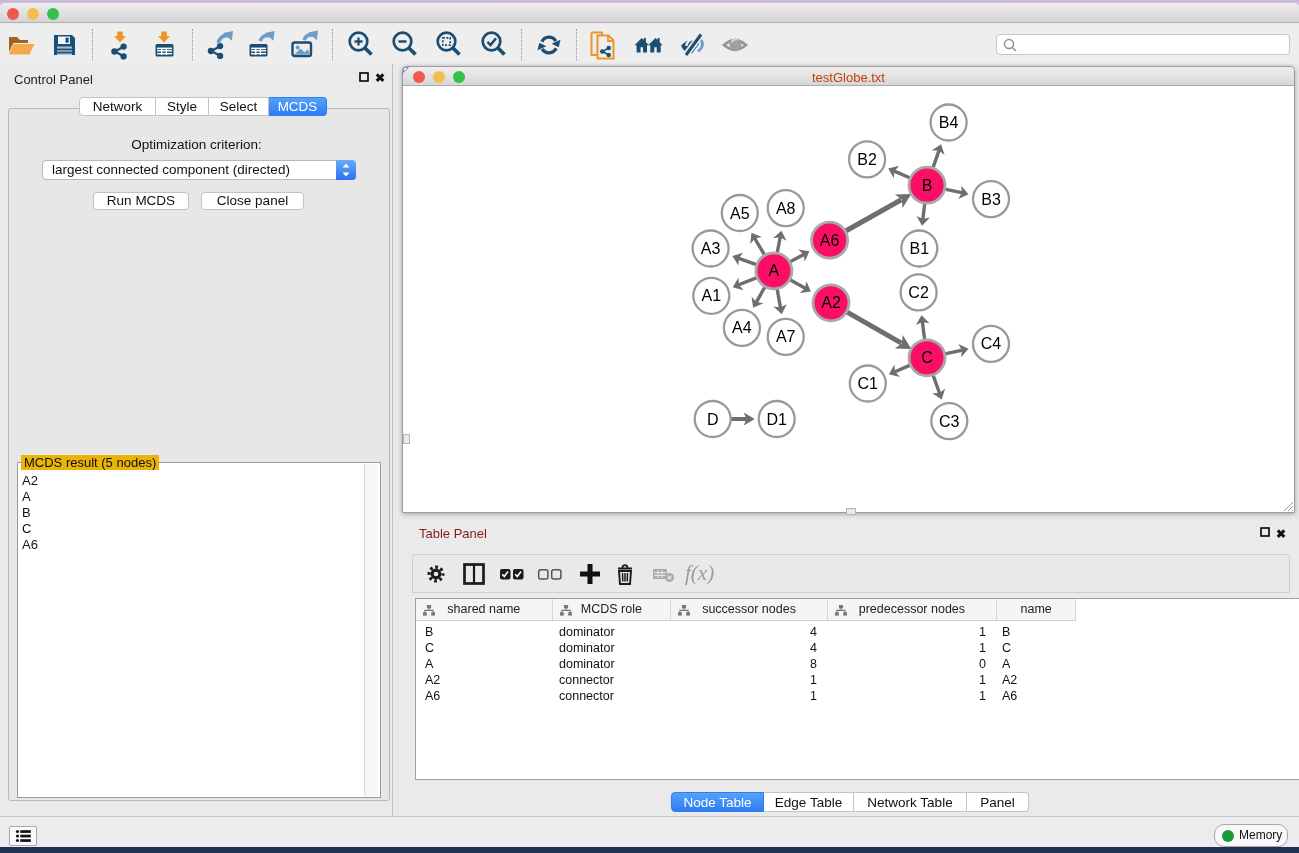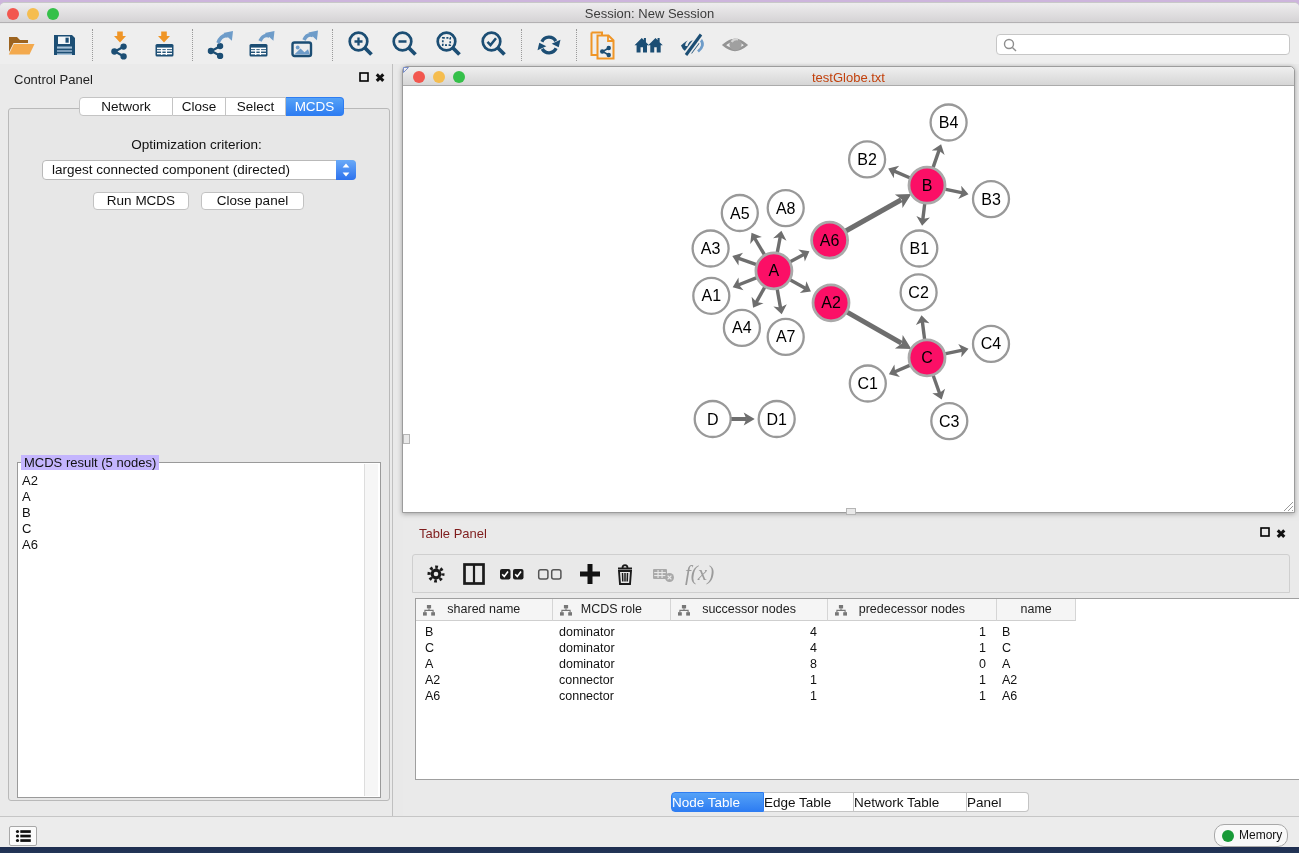--- a/index.html
+++ b/index.html
@@ -26,55 +26,54 @@
 .tab{height:19px;line-height:18px;font-size:13.5px;color:#111;background:#fff;border:1px solid #c4c4c4;border-left:none;text-align:center}
 .tab.first{border-left:1px solid #c4c4c4;border-radius:4px 0 0 4px}
 .tab.last{border-radius:0 4px 4px 0}
 .tab.sel{background:linear-gradient(#55a2f7,#2e7df2);color:#fff;border-color:#2e7df2}
 #optlabel{position:absolute;top:73px;width:393px;text-align:center;font-size:13.5px;color:#111}
 #combo{position:absolute;left:42px;top:96px;width:314px;height:20px;background:#fff;border:1px solid #b9b9b9;border-radius:4px}
 #combo .ct{position:absolute;left:9px;top:1px;font-size:13.5px;color:#111}
 #combo .arr{position:absolute;right:-1px;top:-1px;width:20px;height:20px;background:linear-gradient(#6aaaf8,#2d72ee);border-radius:0 4px 4px 0}
 .btn{position:absolute;height:18px;background:#fff;border:1px solid #c2c2c2;border-radius:4px;font-size:13.5px;color:#111;text-align:center;line-height:16px}
 #grp{position:absolute;left:17px;top:398px;width:364px;height:336px;background:#fff;border:1px solid #9a9a9a}
-#grp .gl{position:absolute;left:3px;top:-8px;background:#c4b5fd;padding:0 3px;font-size:13px;color:#111}
+#grp .gl{position:absolute;left:3px;top:-8px;background:#eab308;padding:0 3px;font-size:13px;color:#111}
 #grp .items{position:absolute;left:4px;top:10px;font-size:13px;color:#111;line-height:16px}
 #grp .sb{position:absolute;right:2px;top:1px;bottom:1px;width:14px;background:#f6f6f6;border-left:1px solid #ddd}
 #nw{position:absolute;left:402px;top:2px;width:893px;height:447px;background:#fff;border:1px solid #9c9c9c;border-radius:5px 5px 0 0;box-shadow:0 1px 5px rgba(0,0,0,.3)}
 #nw .tbar{position:absolute;top:0;left:0;right:0;height:19px;background:linear-gradient(#efefef,#d6d6d6);border-bottom:1px solid #ababab;border-radius:5px 5px 0 0}
 #nw .title{position:absolute;width:100%;top:2.5px;text-align:center;font-size:13px;color:#c2410c;z-index:3}
 #nw .t1{left:9.8px;top:4px;background:#f2574f;z-index:3}
 #nw .t2{left:29.6px;top:4px;background:#f5bd4f;z-index:3}
 #nw .t3{left:50.4px;top:4px;background:#35c04a;z-index:3}
 #graph{position:absolute;left:0;top:-2px}
 #tp{position:absolute;left:403px;top:457px;width:896px;height:295px;background:#eaeaea}
 #tp .hdr{position:absolute;top:5px;left:16px;font-size:13px;color:#7f1d1d}
 #tbar2{position:absolute;left:9px;top:33px;width:878px;height:39px;background:#e9e9e9;border:1px solid #cfcfcf;border-radius:3px 3px 0 0}
 #tbl{position:absolute;left:12px;top:77px;width:976px;height:182px;background:#fff;border:1px solid #9f9f9f}
 #thead{position:absolute;left:0;top:0;right:0;height:22px;font-size:12.5px;color:#222}
 .th{position:absolute;top:0;height:22px;background:#f5f5f5;border-right:1px solid #d5d5d5;border-bottom:1px solid #cfcfcf;text-align:center;line-height:21px}
 .th svg{position:absolute;left:7px;top:6px}
 .td{position:absolute;font-size:12.5px;color:#111;height:16px;line-height:16px}
 #ttabs{position:absolute;left:268px;top:271px;display:flex;z-index:5}
-.ttab{height:20px;line-height:19px;font-size:13.5px;color:#111;background:#fff;border:1px solid #c4c4c4;border-left:none;text-align:left}
+.ttab{height:20px;line-height:19px;font-size:13.5px;color:#111;background:#fff;border:1px solid #c4c4c4;border-left:none;text-align:center}
 .ttab.first{border-left:1px solid #c4c4c4;border-radius:4px 0 0 4px}
 .ttab.last{border-radius:0 4px 4px 0}
 .ttab.sel{background:linear-gradient(#55a2f7,#2e7df2);color:#fff;border-color:#2e7df2}
 #status{position:absolute;left:0;top:813px;width:1299px;height:32px;background:#ececec;border-top:1px solid #c6c6c6}
 #sbtn{position:absolute;left:9px;top:9px;width:28px;height:20px;background:#fbfbfb;border:1px solid #a8a8a8;border-radius:2px}
 #mem{position:absolute;right:11px;top:7px;width:74px;height:23px;background:#f8f8f8;border:1px solid #a8a8a8;border-radius:10px;font-size:12px;color:#111;line-height:21px;padding-left:24px}
 #mem .dot{position:absolute;left:7px;top:5px;width:12px;height:12px;border-radius:50%;background:#189a38}
 </style></head><body>
 <div id="deskTop"></div>
 <div id="app">
   <div id="titlebar">
     <div class="tl t1"></div>
       <div class="tl t2"></div>
       <div class="tl t3"></div>
-    <div class="title">Session: New Session</div>
   </div>
   <div id="toolbar">
     <svg class="tbi" style="left:6.0px;top:5px" width="30" height="32" viewBox="0 0 30 32">
         <path d="M3 8 L11 8 L14 11 L22 11 L22 14 L7.5 14 L3 23 Z" fill="#9d6420"></path>
 <path d="M7.8 15 L28.5 15 L23.5 25.5 L2.8 25.5 Z" fill="#f3a94d"></path>
       </svg>
 <svg class="tbi" style="left:49.0px;top:5px" width="30" height="32" viewBox="0 0 30 32">
         <path d="M5 6 L23 6 L26 9 L26 26 L5 26 Z" fill="#1c4e74"></path>
 <rect x="9" y="7.5" width="12" height="7.5" fill="#f2f6f9"></rect>
         <rect x="16.5" y="8.7" width="3.2" height="5" fill="#1c4e74"></rect>
@@ -206,22 +205,22 @@
   </div>
   <div id="main">
     <div id="cp">
       <div class="hdr">Control Panel</div>
       <div class="wbtns" style="right:23px;top:8px"><svg width="10" height="10">
             <rect x="1" y="1" width="8" height="8" fill="none" stroke="#000" stroke-width="1.6"></rect>
           </svg></div>
       <div class="wbtns" style="right:7px;top:7px;font-weight:bold;font-size:12px">✖</div>
       <div id="cpPanel"></div>
       <div class="tabs">
-        <div class="tab first" style="width:94px">Network</div>
-          <div class="tab" style="width:53px">Close</div>
+        <div class="tab first" style="width:77px">Network</div>
+          <div class="tab" style="width:53px">Style</div>
           <div class="tab" style="width:60px">Select</div>
           <div class="tab sel last" style="width:58px">MCDS</div>
       </div>
       <div id="optlabel">Optimization criterion:</div>
       <div id="combo">
           <span class="ct">largest connected component (directed)</span>
         <div class="arr"><svg width="20" height="20" viewBox="0 0 20 20">
               <path d="M10 3.5 L13.4 7.5 L6.6 7.5 Z" fill="#fff"></path>
               <path d="M10 16.5 L13.4 12.5 L6.6 12.5 Z" fill="#fff"></path>
             </svg></div>

